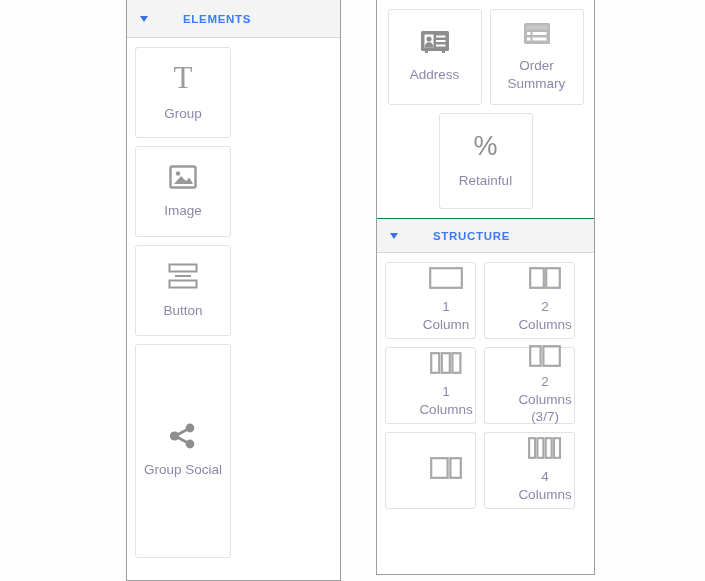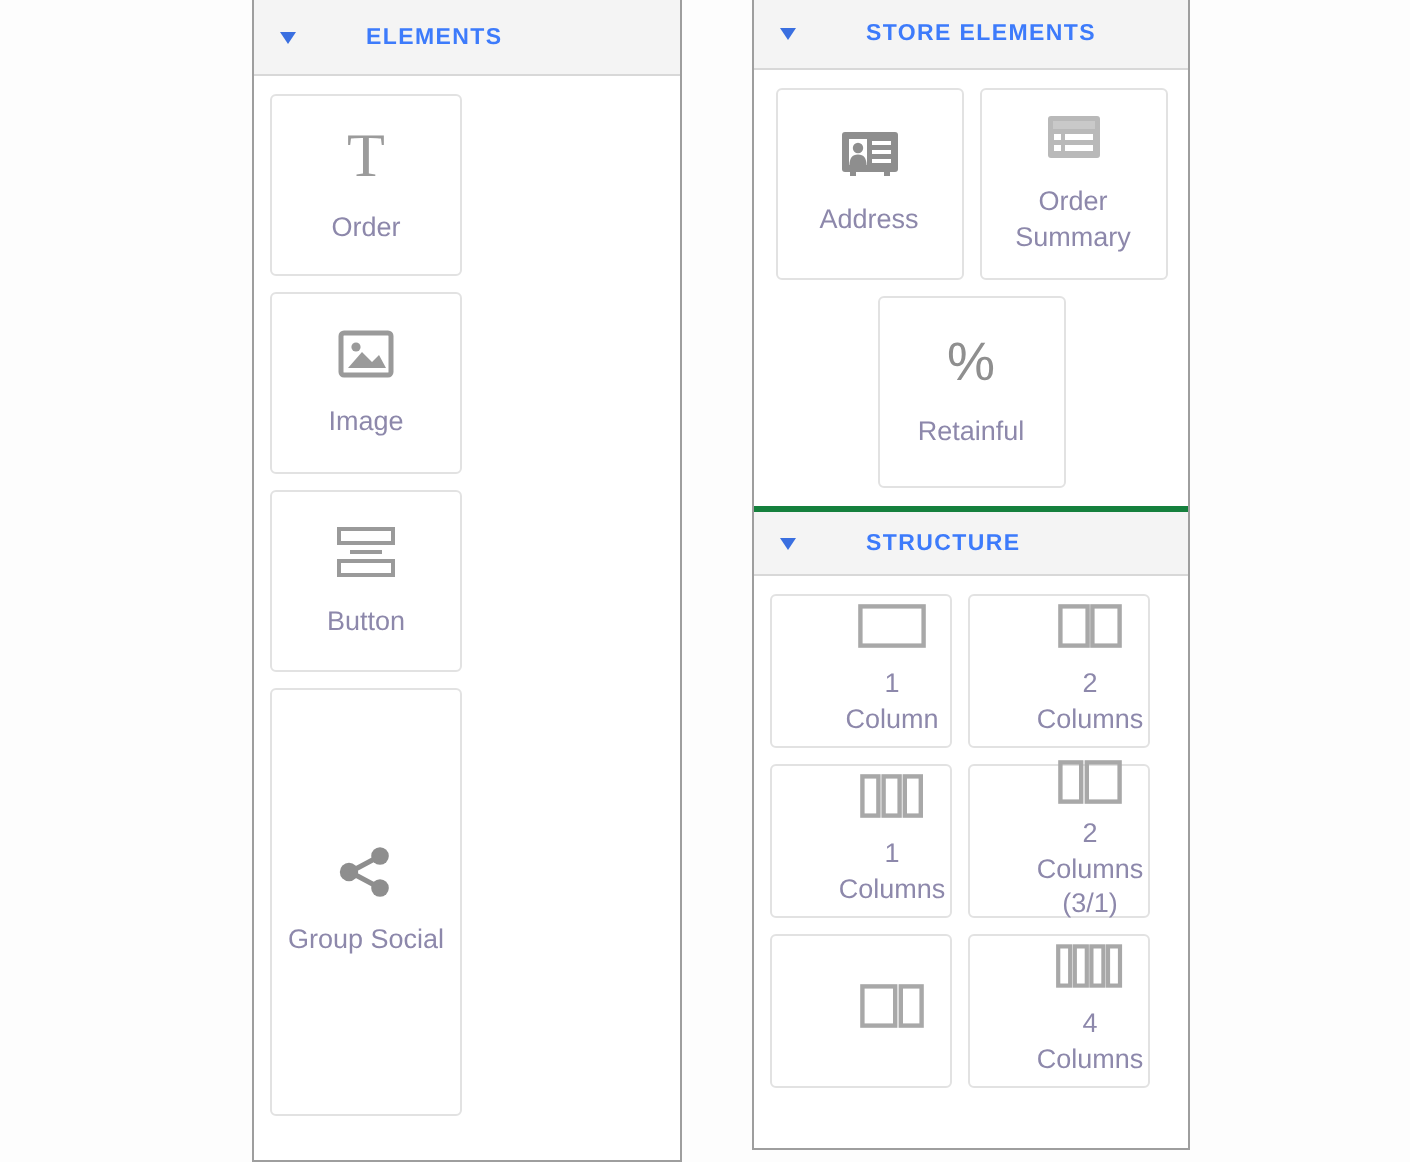--- a/index.html
+++ b/index.html
@@ -151,21 +151,21 @@
       <span class="caret"></span>
       <span class="section-title">ELEMENTS</span>
     </div>
 
     <div class="cards">
 
       <div class="card card-sm">
         <div class="icon-wrap">
           <span class="t-glyph">T</span>
         </div>
-        <div class="label">Order</div>
+        <div class="label">Group</div>
       </div>
 
 
       <div class="card card-sm">
         <div class="icon-wrap">
           <svg width="28" height="26" viewBox="0 0 28 26">
             <rect x="1.5" y="2.5" width="25" height="21" rx="1.5" fill="none" stroke="#9a9a9a" stroke-width="2.5"></rect>
             <circle cx="9" cy="9.5" r="2.3" fill="#9a9a9a"></circle>
             <path d="M5 20 L12 12 L17 17 L20.5 13.5 L24 20 Z" fill="#9a9a9a"></path>
           </svg>
@@ -194,24 +194,20 @@
           </svg>
         </div>
         <div class="label two-line">Group Social</div>
       </div>
 
     </div>
   </div>
 
   <div class="panel" id="panel-right">
 
-    <div class="section-header" style="height:35px;">
-      <span class="caret"></span>
-      <span class="section-title">STORE ELEMENTS</span>
-    </div>
 
     <div class="cards" id="store-cards">
 
       <div class="card card-store">
         <div class="icon-wrap">
           <svg width="30" height="24" viewBox="0 0 30 24">
             <rect x="1" y="1" width="28" height="20" rx="1.5" fill="#8e8e8e"></rect>
             <rect x="4.5" y="4.5" width="9" height="13" fill="#ffffff"></rect>
             <circle cx="9" cy="9" r="2.6" fill="#8e8e8e"></circle>
             <path d="M9 12.2c-3 0-4.2 2-4.3 5.3h8.6C13.2 14.2 12 12.2 9 12.2z" fill="#8e8e8e"></path>
@@ -240,21 +236,21 @@
       </div>
 
       <div class="card card-store">
         <div class="icon-wrap">
           <span class="pct-glyph">%</span>
         </div>
         <div class="label">Retainful</div>
       </div>
     </div>
 
-    <div class="section-header" style="height:35px;border-top:3px solid #15803d;">
+    <div class="section-header" style="height:35px;border-top:1px solid #15803d;">
       <span class="caret"></span>
       <span class="section-title">STRUCTURE</span>
     </div>
 
     <div class="cards" id="structure-cards">
 
       <div class="card card-struct">
         <div class="icon-wrap" style="margin-bottom:9px;">
           <svg width="34" height="22" viewBox="0 0 34 22">
             <rect x="1.2" y="1.2" width="31.6" height="19.6" fill="none" stroke="#a8a8a8" stroke-width="2.2"></rect>
@@ -284,21 +280,21 @@
         <div class="label">1 Columns</div>
       </div>
 
       <div class="card card-struct">
         <div class="icon-wrap" style="margin-bottom:6px;">
           <svg width="32" height="22" viewBox="0 0 32 22">
             <rect x="1.2" y="1.2" width="10.4" height="19.6" fill="none" stroke="#a8a8a8" stroke-width="2.2"></rect>
             <rect x="14.4" y="1.2" width="16.4" height="19.6" fill="none" stroke="#a8a8a8" stroke-width="2.2"></rect>
           </svg>
         </div>
-        <div class="label two-line">2 Columns (3/1)</div>
+        <div class="label two-line">2 Columns (3/7)</div>
       </div>
 
       <div class="card card-struct">
         <div class="icon-wrap" style="margin-bottom:6px;">
           <svg width="32" height="22" viewBox="0 0 32 22">
             <rect x="1.2" y="1.2" width="16.4" height="19.6" fill="none" stroke="#a8a8a8" stroke-width="2.2"></rect>
             <rect x="20.4" y="1.2" width="10.4" height="19.6" fill="none" stroke="#a8a8a8" stroke-width="2.2"></rect>
           </svg>
         </div>
       </div>

